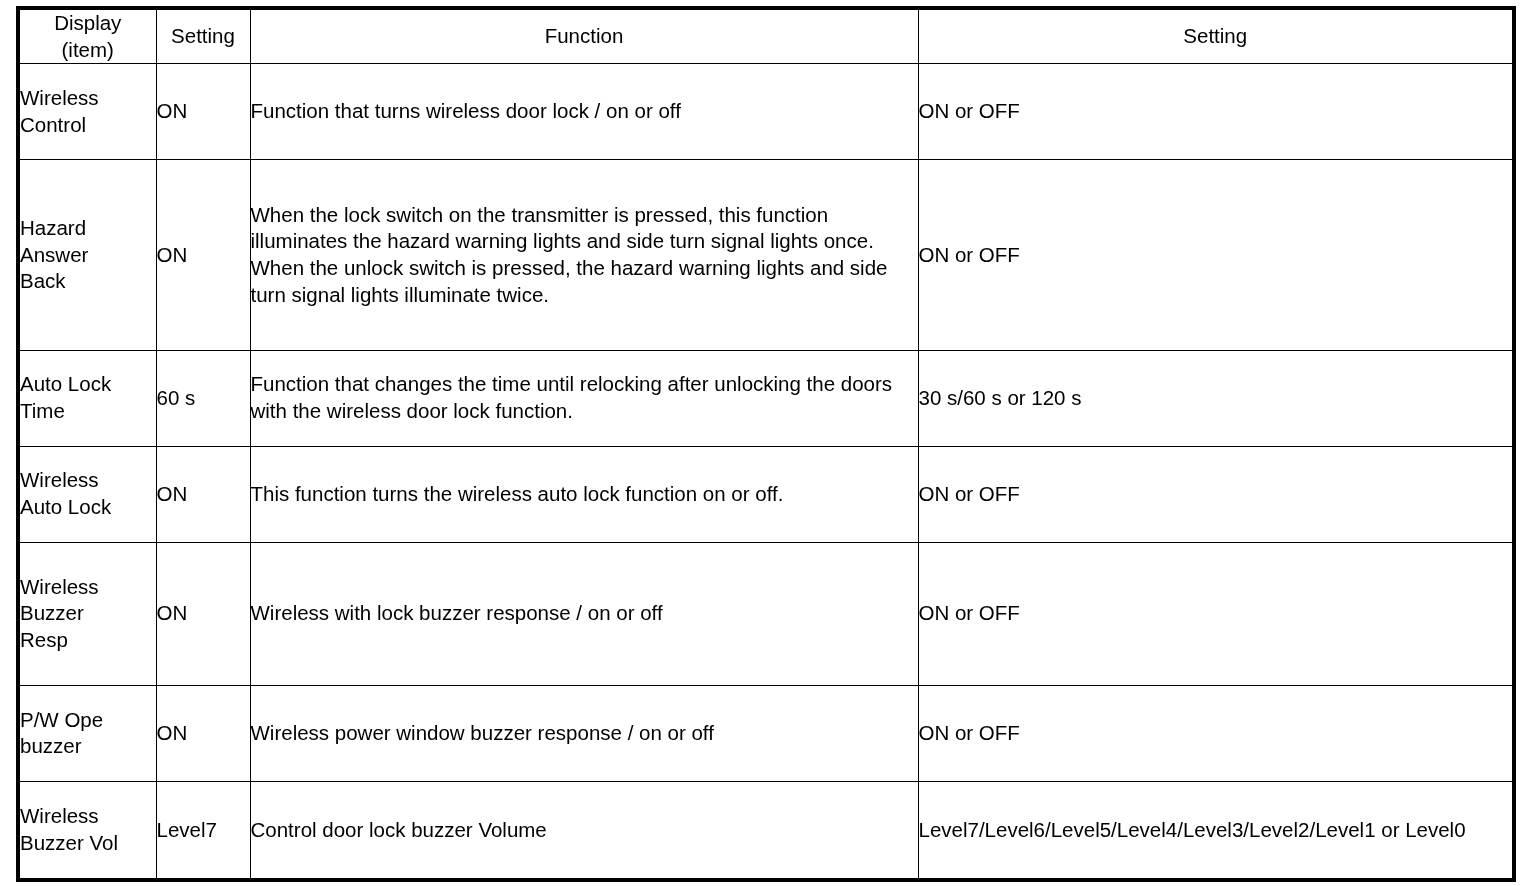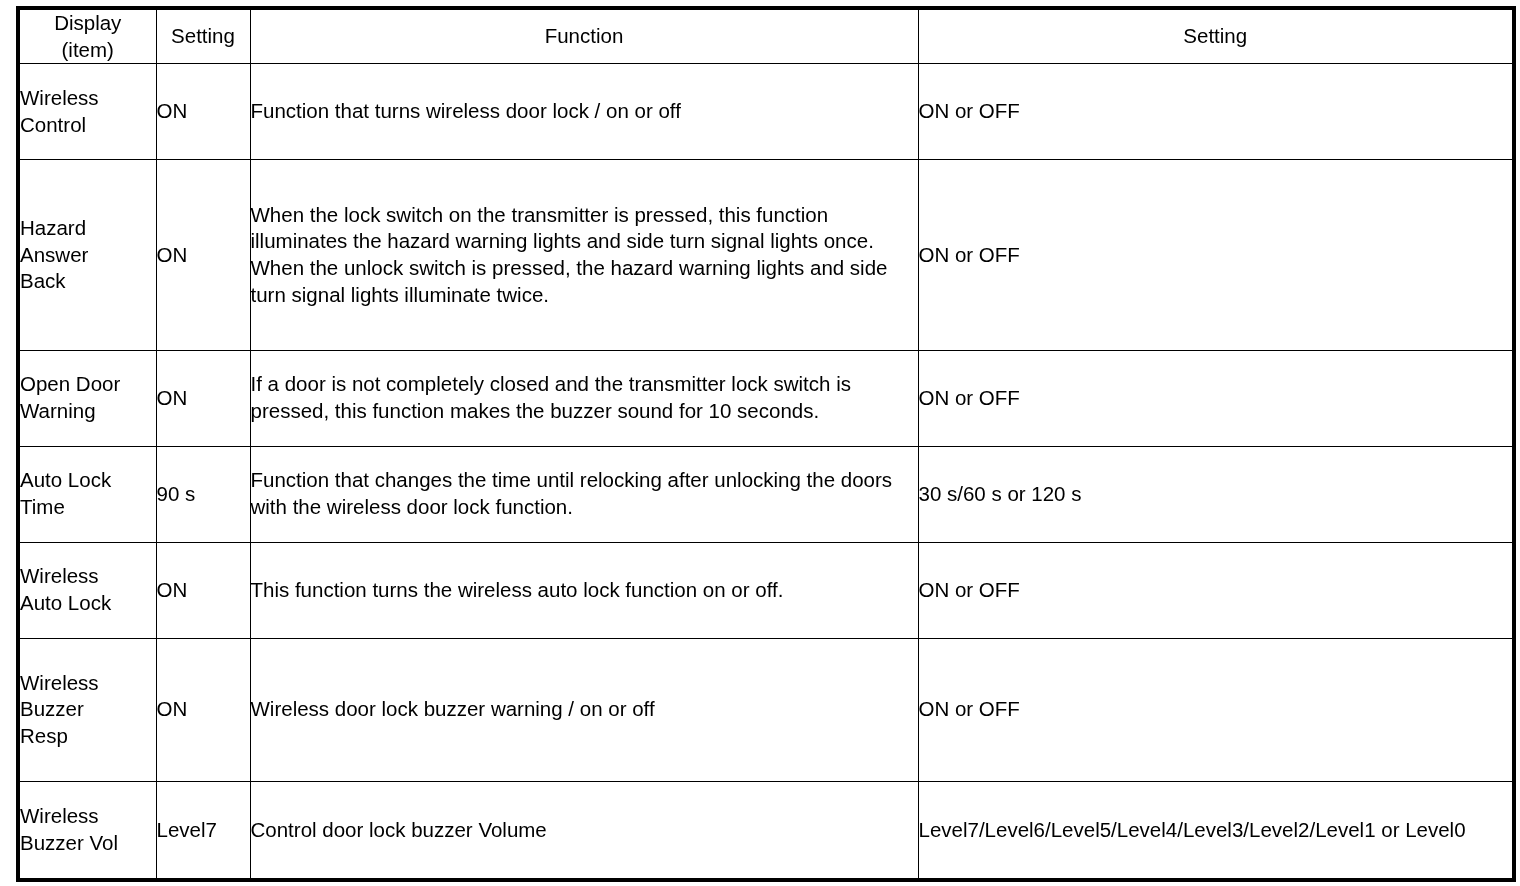--- a/index.html
+++ b/index.html
@@ -104,46 +104,46 @@
       </tr>
       <tr>
         <td class="display nowrap-lines">Hazard
 Answer
 Back</td>
         <td class="default">ON</td>
         <td class="function">When the lock switch on the transmitter is pressed, this function illuminates the hazard warning lights and side turn signal lights once. When the unlock switch is pressed, the hazard warning lights and side turn signal lights illuminate twice.</td>
         <td class="setting">ON or OFF</td>
       </tr>
       <tr>
-        <td class="display nowrap-lines">Open Door
-Warning</td>
-        <td class="default">ON</td>
-        <td class="function">If a door is not completely closed and the transmitter lock switch is pressed, this function makes the buzzer sound for 10 seconds.</td>
-        <td class="setting">ON or OFF</td>
-      </tr>
-      <tr>
         <td class="display nowrap-lines">Auto Lock
 Time</td>
-        <td class="default">90 s</td>
+        <td class="default">60 s</td>
         <td class="function">Function that changes the time until relocking after unlocking the doors with the wireless door lock function.</td>
         <td class="setting">30 s/60 s or 120 s</td>
       </tr>
       <tr>
         <td class="display nowrap-lines">Wireless
 Auto Lock</td>
         <td class="default">ON</td>
         <td class="function">This function turns the wireless auto lock function on or off.</td>
         <td class="setting">ON or OFF</td>
       </tr>
       <tr>
         <td class="display nowrap-lines">Wireless
 Buzzer
 Resp</td>
         <td class="default">ON</td>
-        <td class="function">Wireless door lock buzzer warning / on or off</td>
+        <td class="function">Wireless with lock buzzer response / on or off</td>
+        <td class="setting">ON or OFF</td>
+      </tr>
+      <tr>
+        <td class="display nowrap-lines">P/W Ope
+buzzer</td>
+        <td class="default">ON</td>
+        <td class="function">Wireless power window buzzer response / on or off</td>
         <td class="setting">ON or OFF</td>
       </tr>
       <tr>
         <td class="display nowrap-lines">Wireless
 Buzzer Vol</td>
         <td class="default">Level7</td>
         <td class="function">Control door lock buzzer Volume</td>
         <td class="setting">Level7/Level6/Level5/Level4/Level3/Level2/Level1 or Level0</td>
       </tr>
     </tbody>

